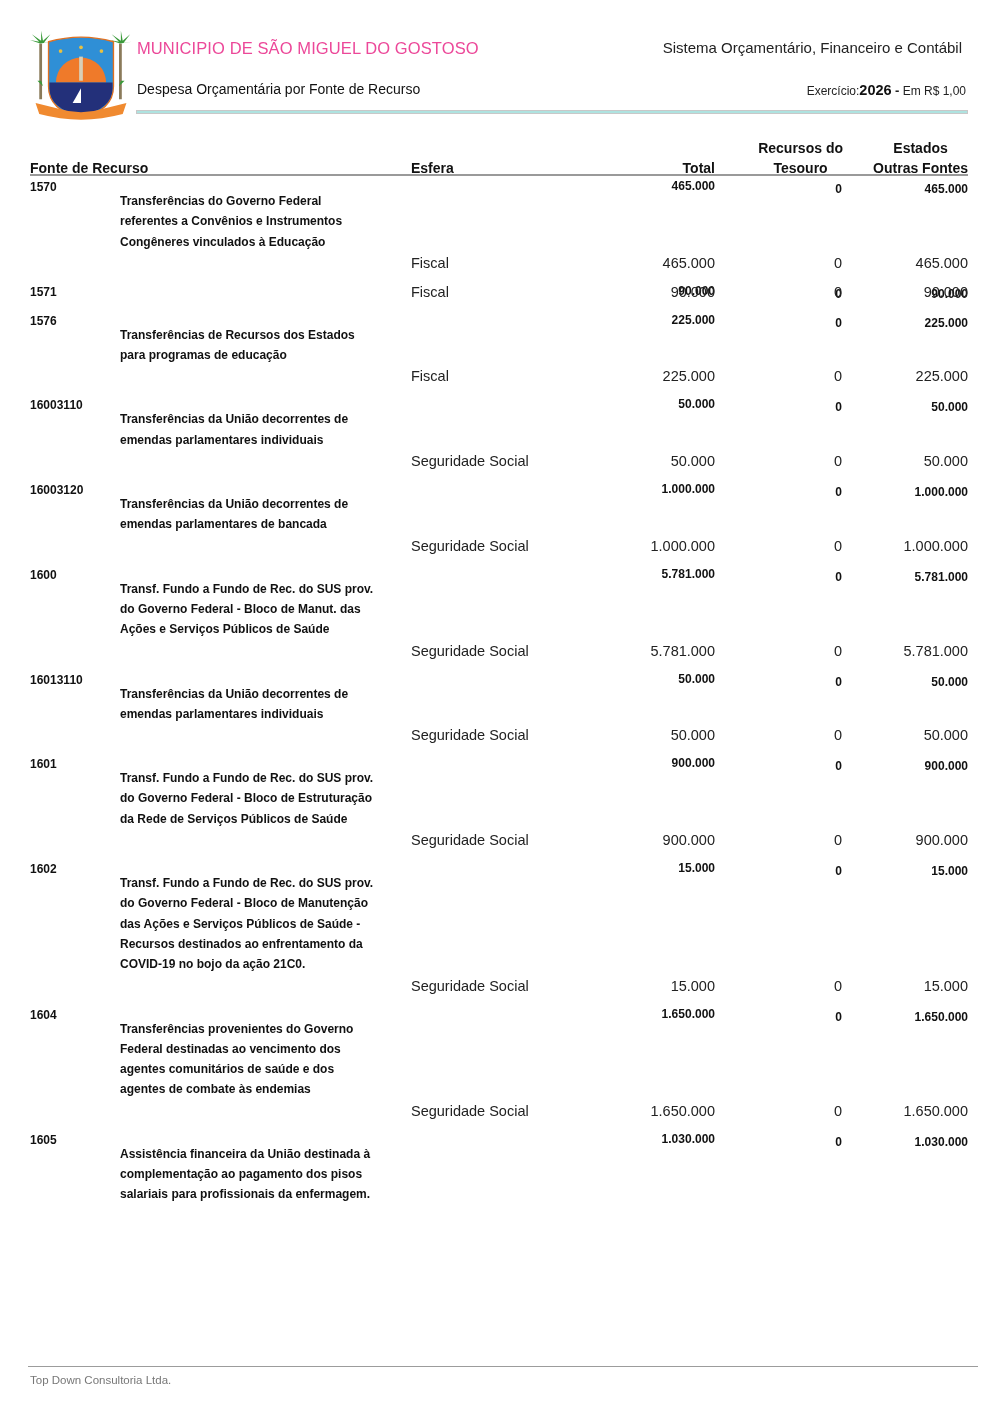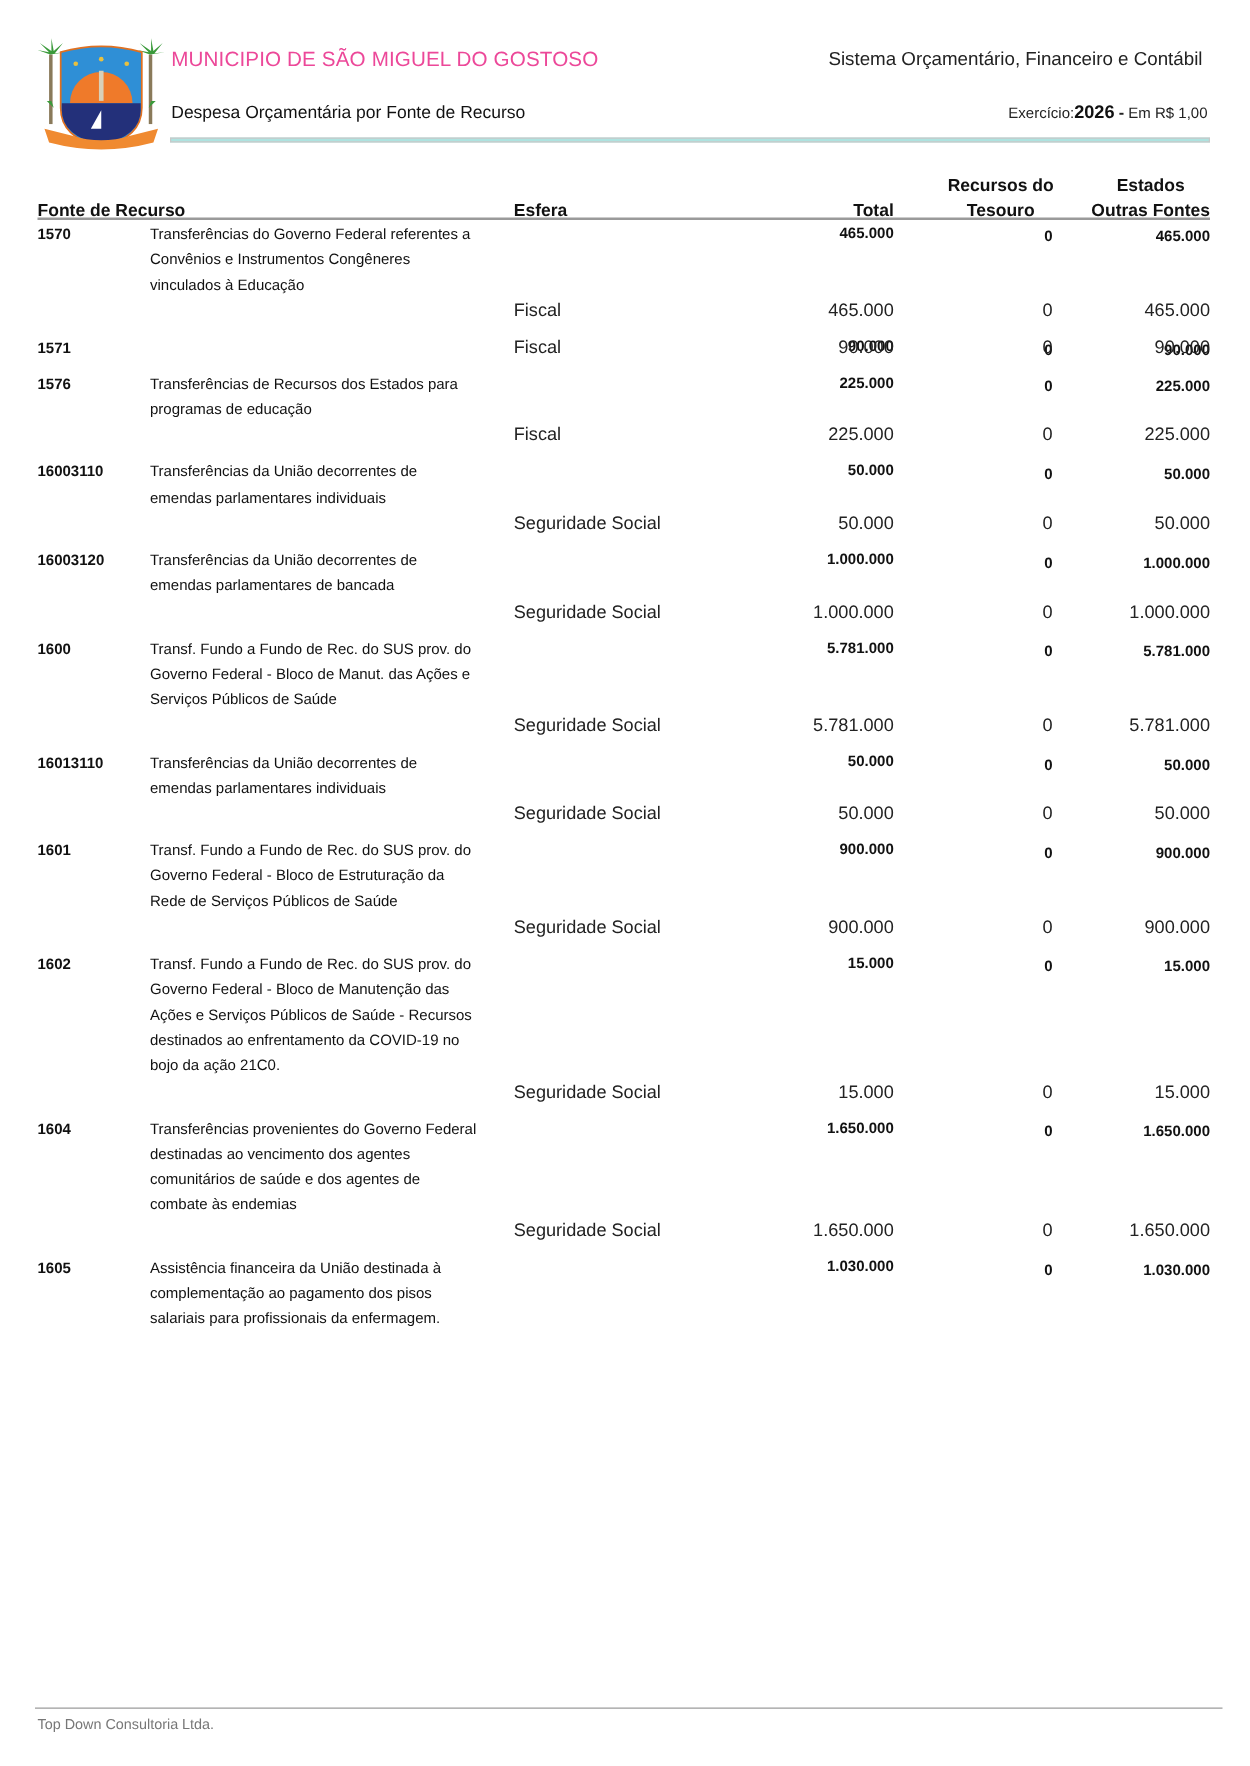--- a/index.html
+++ b/index.html
@@ -18,21 +18,21 @@
   .h-fonte { left: 0; bottom: -4px; }
   .h-esfera { left: 381px; bottom: -4px; }
   .h-total { right: 253px; bottom: -4px; text-align: right; }
   .h-tes { right: 125px; bottom: -4px; text-align: right; }
   .h-out { right: 0; bottom: -4px; text-align: right; }
 
   .rows { position: absolute; left: 30px; right: 32px; top: 176px; }
   .grp { position: relative; }
   .grp-head { position: relative; font-size: 12px; line-height: 20.3px; }
   .code { position: absolute; left: 0; top: 1px; font-weight: bold; }
-  .desc { margin-left: 90px; width: 262px; font-weight: normal; padding-top: 1px; }
+  .desc { margin-left: 90px; width: 262px; font-weight: bold; padding-top: 15px; }
   .tot-b { position: absolute; right: 253px; top: 0; font-weight: bold; }
   .tes-b { position: absolute; right: 126px; top: 3px; font-weight: bold; }
   .out-b { position: absolute; right: 0; top: 3px; font-weight: bold; }
   .sub { position: relative; height: 29px; font-size: 14.5px; color: #222; }
   .sub span { position: absolute; top: 3px; }
   .s-esf { left: 381px; }
   .s-tot { right: 253px; }
   .s-tes { right: 126px; }
   .s-out { right: 0; }
 

